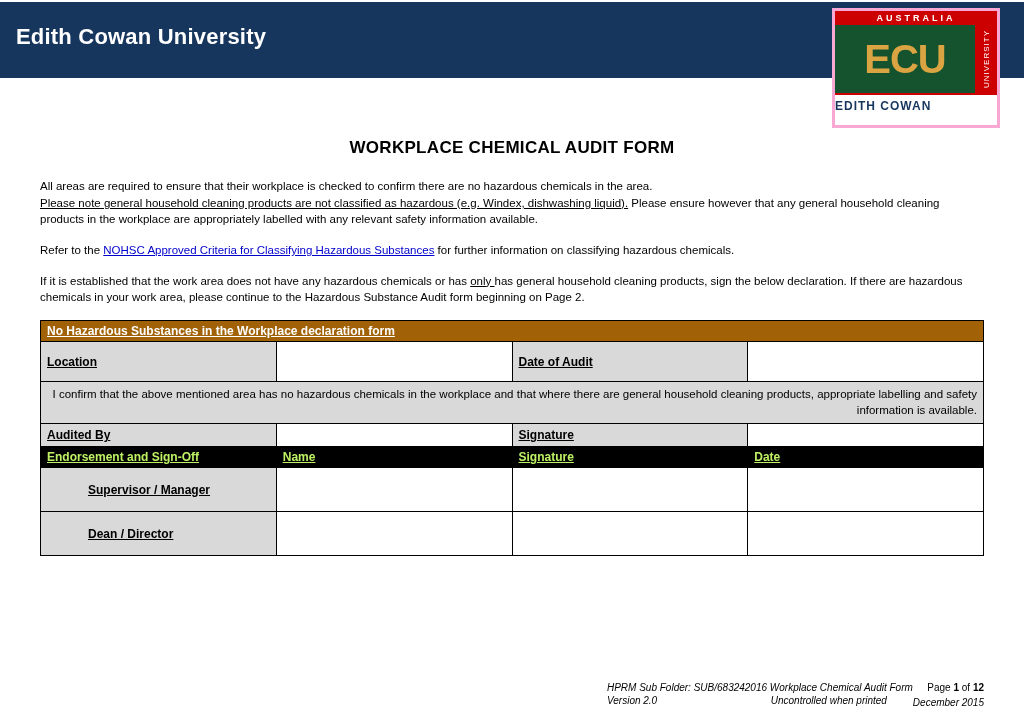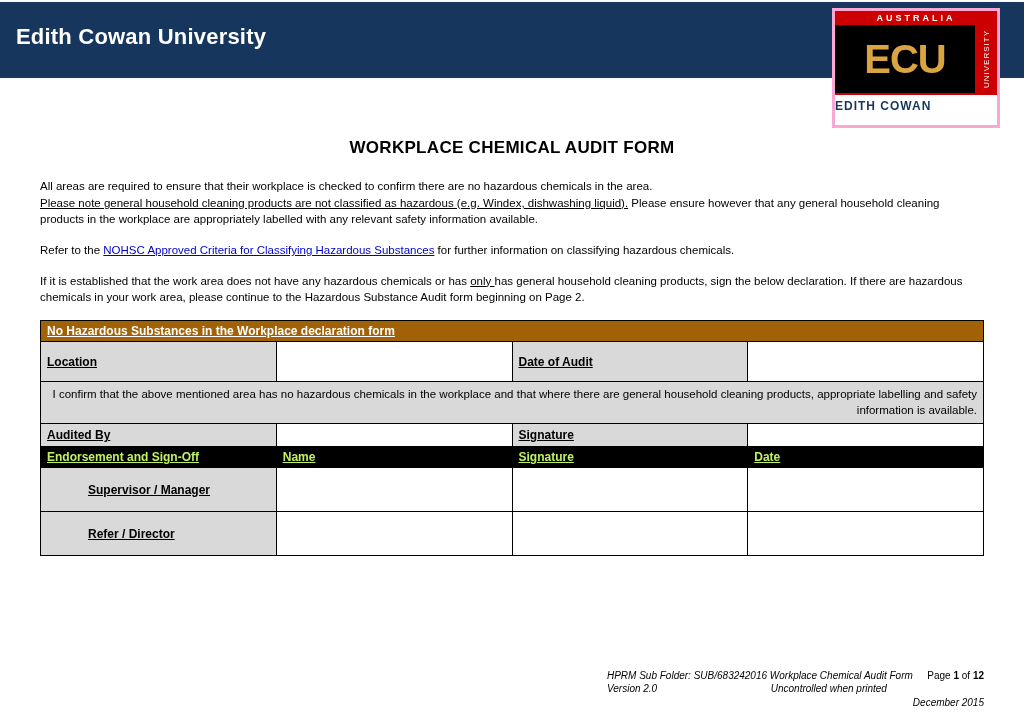--- a/index.html
+++ b/index.html
@@ -44,21 +44,21 @@
     letter-spacing: 3px;
     padding: 2px 0;
     font-weight: bold;
   }
   .logo .ecu-row {
     display: flex;
     height: 68px;
   }
   .logo .ecu-main {
     flex: 1;
-    background: #000000;
+    background: #14532d;
     color: #d9a441;
     font-weight: 900;
     font-size: 40px;
     display: flex;
     align-items: center;
     justify-content: center;
     letter-spacing: -1px;
   }
   .logo .ecu-side {
     width: 22px;
@@ -146,21 +146,21 @@
     left: 40px;
     right: 40px;
     display: flex;
     justify-content: flex-end;
     font-size: 10px;
     font-style: italic;
   }
   .footer .col { line-height: 1.3; }
   .footer .c { text-align: center; }
   .footer .r { text-align: right; }
-  .footer .page-no { font-style: normal; margin-bottom: 14px;}
+  .footer .page-no { font-style: normal; margin-bottom: 2px;}
 </style>
 </head>
 <body>
 
 <div class="header">
   <div class="header-inner">
     <div class="uni-name">Edith Cowan University</div>
   </div>
   <div class="logo">
     <div class="aus">AUSTRALIA</div>
@@ -214,21 +214,21 @@
       <td>Signature</td>
       <td>Date</td>
     </tr>
     <tr>
       <td class="label-cell tall">Supervisor / Manager</td>
       <td></td>
       <td></td>
       <td></td>
     </tr>
     <tr>
-      <td class="label-cell tall">Refer / Director</td>
+      <td class="label-cell tall">Dean / Director</td>
       <td></td>
       <td></td>
       <td></td>
     </tr>
   </tbody>
     </table>
 </div>
 
 <div class="footer">
   <div class="col">

